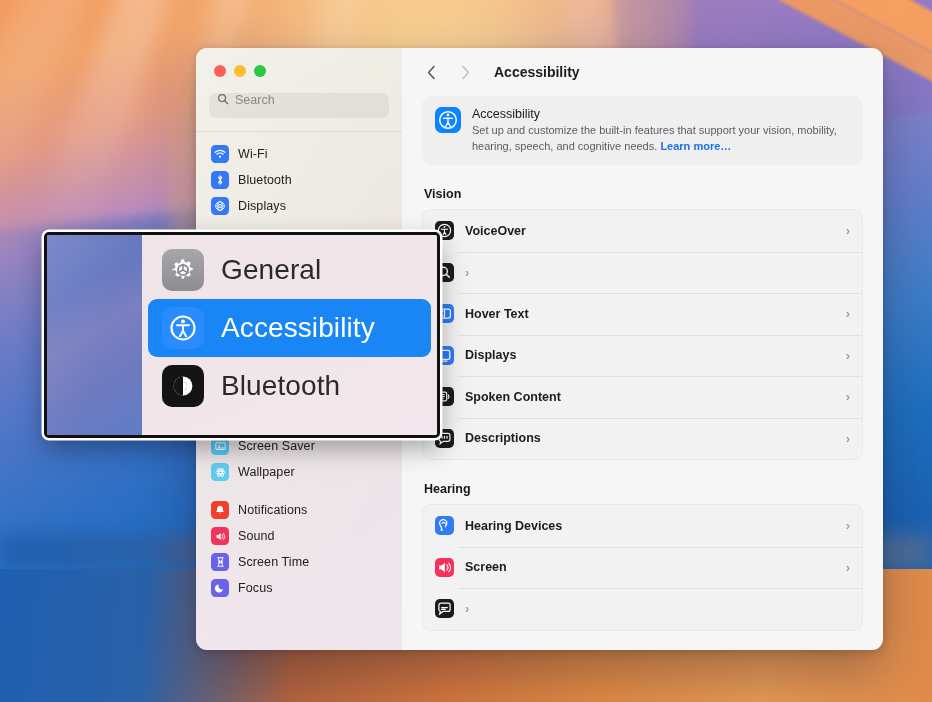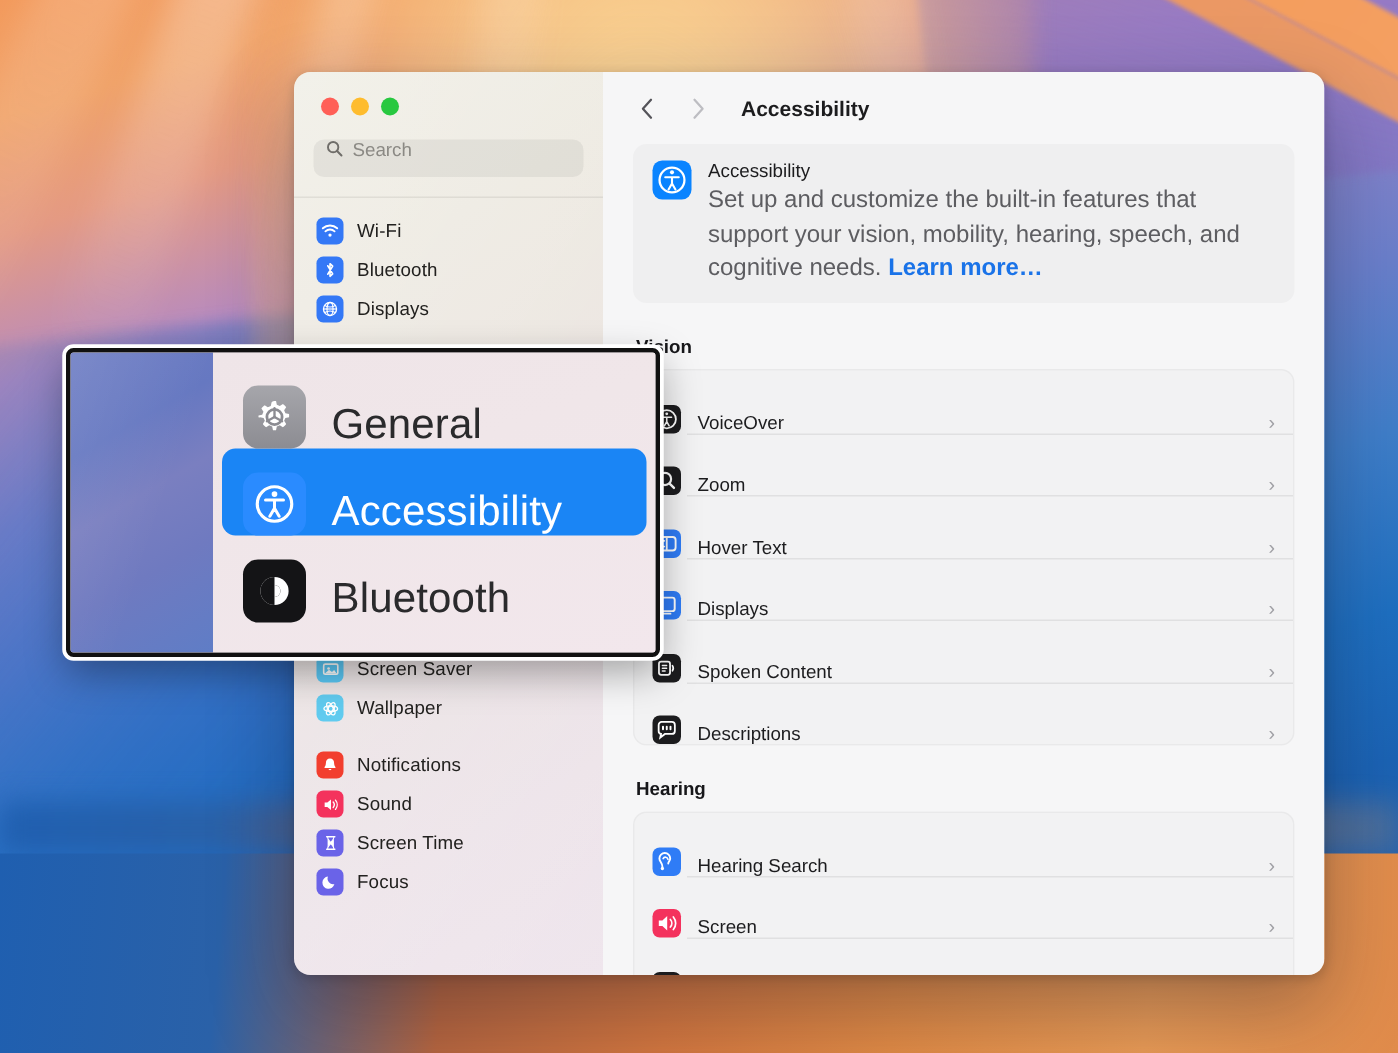--- a/index.html
+++ b/index.html
@@ -134,34 +134,34 @@
   .pane-title { font-size:14px; font-weight:bold; color:#1c1c1e; margin-left:8px; }
 
   .detail-body { padding:0 20px 0 20px; }
 
   .banner {
     background:#efeff0; border-radius:9px; padding:11px 13px;
     display:flex; gap:11px; align-items:flex-start;
   }
   .banner-ico { width:26px; height:26px; border-radius:6.5px; flex:none; }
   .banner-title { font-size:12.5px; color:#1c1c1e; margin-bottom:2px; }
-  .banner-desc { font-size:16px; color:#5d5d61; line-height:1.42; }
+  .banner-desc { font-size:11px; color:#5d5d61; line-height:1.42; }
   .learn { color:#1a73e8; font-weight:bold; }
 
   .section-head {
     font-size:12.5px; font-weight:bold; color:#17171a;
     margin:22px 0 8px 2px;
   }
   .card {
     background:#f2f2f3; border-radius:9px; overflow:hidden;
     border:1px solid rgba(0,0,0,0.035);
   }
   .row {
-    display:flex; align-items:flex-end; gap:11px;
-    height:41.5px; padding:0 12px; position:relative;
+    display:flex; align-items:center; gap:11px;
+    height:41.5px; padding:0 12px; position:relative;font-weight:bold;
   }
   .row + .row::before {
     content:""; position:absolute; left:35px; right:0; top:0;
     height:1px; background:rgba(0,0,0,.07);
   }
   .row-ico {
     width:19px; height:19px; border-radius:4.8px; flex:none;
     display:flex; align-items:center; justify-content:center;
   }
   .row-label { font-size:12.5px; color:#1c1c1e; flex:1; }
@@ -181,21 +181,21 @@
   .co-wall::after {
     content:""; position:absolute; inset:0;
     background:linear-gradient(108deg, rgba(255,255,255,.09), rgba(255,255,255,0) 60%);
   }
   .co-panel {
     position:absolute; left:95px; top:0; right:0; bottom:0;
     background:linear-gradient(160deg,#efe5e8 0%,#f0e6e9 40%,#f2e7ec 100%);
     padding:6px 0 0 0;
   }
   .co-item {
-    display:flex; align-items:flex-end; gap:17px;
+    display:flex; align-items:center; gap:17px;
     height:58px; padding:0 14px; border-radius:9px;
     margin:0 6px;
   }
   .co-item.selected { background:#1a85f5; }
   .co-ico {
     width:42px; height:42px; border-radius:10px; flex:none;
     display:flex; align-items:center; justify-content:center;
   }
   .co-label { font-size:28px; color:#2a2a2c; letter-spacing:.1px; }
   .co-item.selected .co-label { color:#fff; }
@@ -414,21 +414,20 @@
           <span class="row-chev">›</span>
         </div>
 
         <div class="row">
           <span class="row-ico" style="background:#1c1c1e">
             <svg width="19" height="19" viewBox="0 0 19 19">
               <circle cx="8.3" cy="8.3" r="4.1" fill="none" stroke="#fff" stroke-width="1.45"></circle>
               <line x1="11.4" y1="11.4" x2="14.3" y2="14.3" stroke="#fff" stroke-width="1.6" stroke-linecap="round"></line>
             </svg>
           </span>
-          <span class="row-label">Zoom</span>
           <span class="row-chev">›</span>
         </div>
 
         <div class="row">
           <span class="row-ico" style="background:#2f7cf6">
             <svg width="19" height="19" viewBox="0 0 19 19">
               <rect x="3.6" y="5" width="11.8" height="9" rx="2" fill="none" stroke="#fff" stroke-width="1.25"></rect>
               <line x1="9.5" y1="5" x2="9.5" y2="14" stroke="#fff" stroke-width="1.2"></line>
               <path d="M6.3 7.6h1.6M6.3 11.4h1.6" stroke="#fff" stroke-width="1.1" stroke-linecap="round"></path>
             </svg>
@@ -476,21 +475,21 @@
       <div class="card">
 
         <div class="row">
           <span class="row-ico" style="background:#2f7cf6">
             <svg width="19" height="19" viewBox="0 0 19 19">
               <path d="M6.6 12.9c0-3-2-3.4-2-5.6a3.6 3.6 0 0 1 7.2 0c0 1.6-1.3 2-1.3 3.4" fill="none" stroke="#fff" stroke-width="1.25" stroke-linecap="round"></path>
               <path d="M7.1 7.4a1.7 1.7 0 0 1 3.2.5" fill="none" stroke="#fff" stroke-width="1.1" stroke-linecap="round"></path>
               <circle cx="6.6" cy="14" r="1.1" fill="#fff"></circle>
             </svg>
           </span>
-          <span class="row-label">Hearing Search</span>
+          <span class="row-label">Hearing Devices</span>
           <span class="row-chev">›</span>
         </div>
 
         <div class="row">
           <span class="row-ico" style="background:#f4325d">
             <svg width="19" height="19" viewBox="0 0 19 19">
               <path d="M4.2 7.6h2.4L9.8 4.7v9.6L6.6 11.4H4.2z" fill="#fff"></path>
               <path d="M11.9 7a3.7 3.7 0 0 1 0 5M13.9 5.3a6.5 6.5 0 0 1 0 8.4" fill="none" stroke="#fff" stroke-width="1.15" stroke-linecap="round"></path>
             </svg>
           </span>

